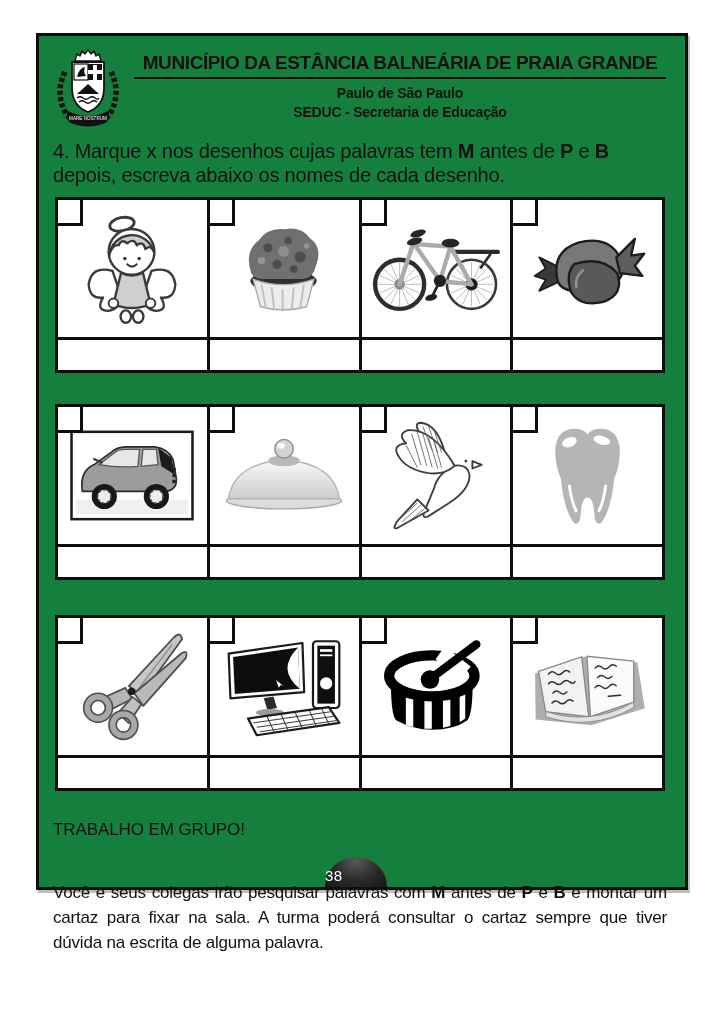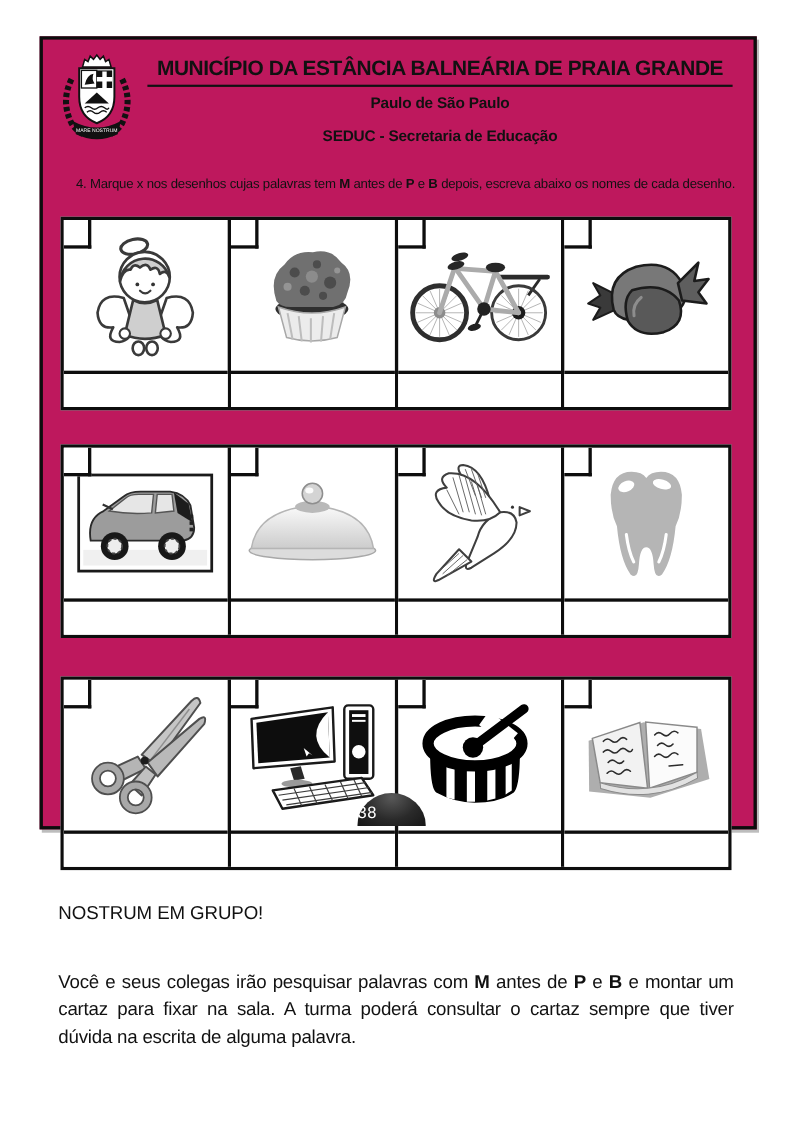--- a/index.html
+++ b/index.html
@@ -2,33 +2,33 @@
 <html lang="pt"><head>
 <meta charset="utf-8">
 <style>
   html,body{margin:0;padding:0;}
   body{
     width:724px;height:1024px;position:relative;overflow:hidden;
     background:#ffffff;color:#111;
     font-family:"Liberation Sans","DejaVu Sans",sans-serif;
   }
   .frame{
-    position:absolute;left:36px;top:33px;width:652px;height:721px;
-    border:3px solid #0d0d0d;box-sizing:border-box;background:#be185d;
+    position:absolute;left:36px;top:33px;width:652px;height:857px;
+    border:3px solid #0d0d0d;box-sizing:border-box;background:#15803d;
     box-shadow:2px 3px 0 #bdbdbd;
   }
   
   .crest{position:absolute;left:14px;top:10px;width:70px;height:84px;}
   .head-text{position:absolute;left:95px;top:16px;width:532px;text-align:center;}
   .doc-title{font-weight:bold;font-size:19px;letter-spacing:-0.4px;white-space:nowrap;}
   .title-rule{border-top:2.5px solid #111;margin-top:3px;}
   .doc-sub{font-weight:bold;font-size:14px;margin-top:6px;letter-spacing:-0.2px;}
-  .doc-sub2{font-weight:bold;font-size:14px;margin-top:14px;letter-spacing:-0.2px;}
+  .doc-sub2{font-weight:bold;font-size:14px;margin-top:3px;letter-spacing:-0.2px;}
   
-  .instruction{position:absolute;left:14px;top:103px;width:616px;font-size:12px;line-height:24px;letter-spacing:-0.2px;margin:16px;}
+  .instruction{position:absolute;left:14px;top:103px;width:616px;font-size:20px;line-height:24px;letter-spacing:-0.2px;margin:0;}
   .gw-heading{position:absolute;left:14px;top:784px;font-size:17px;letter-spacing:-0.1px;margin:0;}
   .gw-paragraph{position:absolute;left:14px;top:844px;width:614px;font-size:17px;line-height:25px;letter-spacing:-0.2px;text-align:justify;margin:0;}
   b{font-weight:bold;}
   
   .ptable{position:absolute;left:16px;width:604px;border:3px solid #0d0d0d;display:flex;background:#fff;}
   .t1{top:161px;} .t2{top:368px;} .t3{top:579px;}
   .cell{flex:1 1 0;border-right:3px solid #0d0d0d;position:relative;min-width:0;}
   .cell:last-child{border-right:none;}
   .imgarea{height:137px;display:flex;align-items:center;justify-content:center;overflow:hidden;}
   .strip{height:30px;border-top:3px solid #0d0d0d;background:#fff;}
@@ -352,18 +352,18 @@
               <path d="M78 52 q4 -4 8 0 t8 0 t8 0"></path>
               <path d="M92 63 h14"></path>
             </g>
           </g>
         </svg>
       </div>
       <div class="strip"></div>
     </div>
   </div>
 
-  <p class="gw-heading">NOSTRUM EM GRUPO!</p>
+  <p class="gw-heading">TRABALHO EM GRUPO!</p>
   <p class="gw-paragraph"><span>Você e seus colegas irão pesquisar palavras com </span><b>M</b><span> antes de </span><b>P</b><span> e </span><b>B</b><span> e montar um cartaz para fixar na sala. A turma poderá consultar o cartaz sempre que tiver dúvida na escrita de alguma palavra.</span></p>
 
   <div class="page-badge">38</div>
 
 </div>
 
 </body></html>

